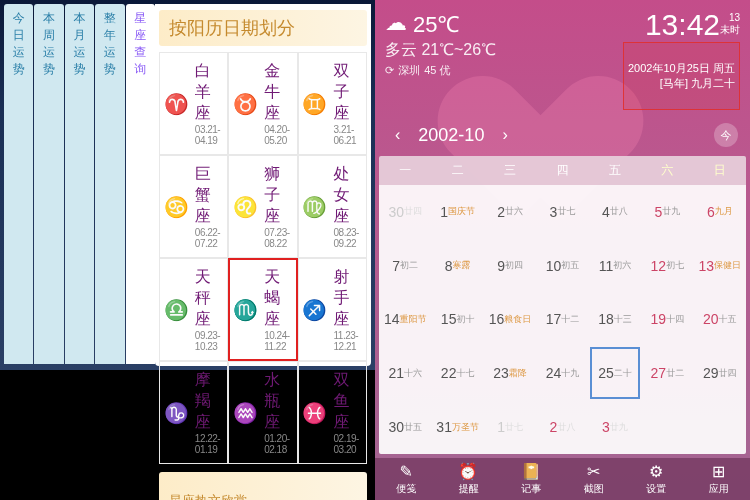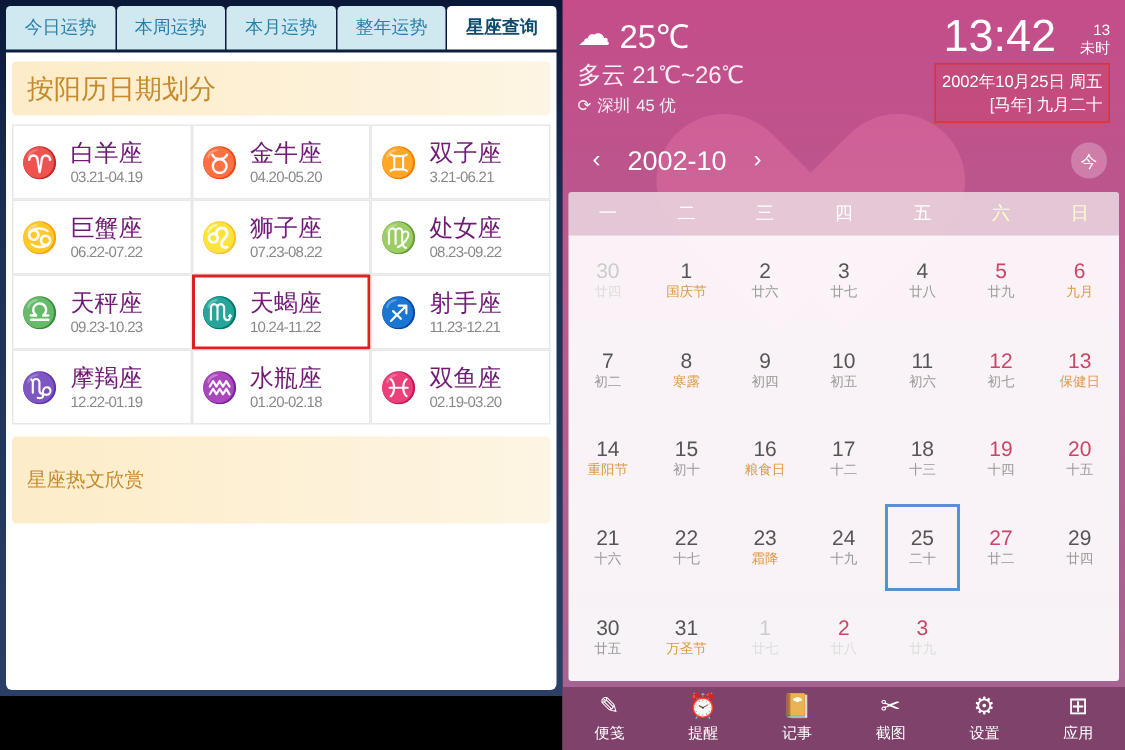--- a/index.html
+++ b/index.html
@@ -1,20 +1,20 @@
 <!DOCTYPE html>
 <html><head>
 <meta charset="utf-8">
 <style>
 *{margin:0;padding:0;box-sizing:border-box;font-family:"Microsoft YaHei",Arial,sans-serif}
 body{width:750px;height:500px;display:flex;background:#000}
-.left-panel{width:375px;height:464px;background:linear-gradient(180deg,#0a1838 0%,#1a2f55 30%,#2a3f65 100%);display:flex;flex-direction:column;padding:4px}
+.left-panel{width:375px;height:370px;background:linear-gradient(180deg,#0a1838 0%,#1a2f55 30%,#2a3f65 100%);display:flex;flex-direction:row;padding:4px}
 .tabs{display:flex;gap:1px;margin-bottom:2px}
 .tab{flex:1;padding:6px 4px;background:#d0e8f0;color:#2a7fa8;font-size:12px;text-align:center;border-radius:3px 3px 0 0;cursor:pointer}
-.tab.active{background:#fff;color:#0c4a6e;font-weight:bold}
+.tab.active{background:#fff;color:#8b5cf6;font-weight:normal}
 .panel-body{background:#fff;flex:1;padding:6px 4px;border-radius:0 0 4px 4px}
 .section-hdr{background:linear-gradient(90deg,#fdecc8 0%,#fdf5e3 100%);color:#c58a2e;font-size:18px;padding:6px 10px;border-radius:3px;margin-bottom:6px}
 .zodiac-grid{display:grid;grid-template-columns:repeat(3,1fr);gap:0}
 .z-cell{display:flex;align-items:center;gap:6px;padding:8px 4px;border:1px solid #e8e8e8;position:relative}
 .z-cell.selected{outline:2px solid #e02020;outline-offset:-2px}
 .z-icon{width:28px;height:28px;color:#3fb4d4;font-size:20px;display:flex;align-items:center;justify-content:center}
 .z-text{display:flex;flex-direction:column}
 .z-name{font-size:16px;color:#701a75}
 .z-date{font-size:10px;color:#888;letter-spacing:-0.5px}
 .section-hdr2{background:linear-gradient(90deg,#fdecc8 0%,#fdf5e3 100%);color:#c58a2e;font-size:13px;padding:20px 10px;border-radius:3px;margin-top:8px}
@@ -23,33 +23,33 @@
 .heart:before,.heart:after{content:"";position:absolute;width:90px;height:140px;background:#ff8db8;border-radius:90px 90px 0 0;left:45px;transform:rotate(-45deg);transform-origin:0 100%}
 .heart:after{left:0;transform:rotate(45deg);transform-origin:100% 100%}
 .header{padding:8px 10px;display:flex;justify-content:space-between;position:relative;z-index:2}
 .weather{display:flex;flex-direction:column;gap:2px}
 .wrow1{display:flex;align-items:center;gap:6px}
 .wicon{font-size:22px}
 .temp{font-size:22px}
 .wrow2{font-size:16px;opacity:0.9}
 .wrow3{display:flex;align-items:center;gap:4px;font-size:11px;opacity:0.9}
 .clock{text-align:right;display:flex;flex-direction:column;align-items:flex-end}
-.time{font-size:30px;font-weight:300;display:flex;align-items:center;gap:16px}
+.time{font-size:30px;font-weight:300;display:flex;align-items:flex-start;gap:0}
 .time-suffix{font-size:10px;display:flex;flex-direction:column;line-height:1.2;padding-top:4px}
-.datebox{font-size:11px;border:1px solid rgba(224,48,48,0.9);padding:4px 4px;background:rgba(224,48,48,0.15)}
+.datebox{font-size:11px;border:1px solid rgba(224,48,48,0.9);padding:18px 4px;background:rgba(224,48,48,0.15)}
 .month-nav{display:flex;align-items:center;gap:10px;padding:4px 12px;position:relative;z-index:2}
 .nav-arrow{font-size:16px;cursor:pointer;padding:4px 8px}
 .month-label{font-size:18px;font-weight:500}
 .today-btn{margin-left:auto;width:24px;height:24px;border-radius:50%;background:rgba(255,255,255,0.25);display:flex;align-items:center;justify-content:center;font-size:11px;cursor:pointer}
 .cal{background:rgba(255,255,255,0.92);color:#666;margin:4px;border-radius:2px;position:relative;z-index:2;flex:1;display:flex;flex-direction:column}
 .dow{display:grid;grid-template-columns:repeat(7,1fr);background:rgba(180,100,140,0.3);color:#fff}
 .dow>div{text-align:center;font-size:12px;padding:6px 0}
 .dow>div.weekend{color:#ffc}
 .grid{display:grid;grid-template-columns:repeat(7,1fr);flex:1}
-.day{text-align:center;padding:3px 0;font-size:13px;display:flex;flex-direction:column;align-items:center;justify-content:center;position:relative}
+.day{text-align:center;padding:3px 0;font-size:13px;display:flex;flex-direction:row;align-items:center;justify-content:center;position:relative}
 .day .n{color:#555;font-size:14px}
 .day .s{font-size:9px;color:#999}
 .day.dim .n{color:#ccc}
 .day.dim .s{color:#ddd}
 .day.hol .s{color:#d94;font-size:9px}
 .day.wknd .n{color:#c46}
 .day.sel{outline:2px solid #5a8fd4;outline-offset:-3px}
 .bottom-bar{display:flex;background:rgba(120,60,100,0.85);padding:4px 0;position:relative;z-index:2}
 .bb-item{flex:1;display:flex;flex-direction:column;align-items:center;gap:2px;color:#fff;font-size:10px;cursor:pointer}
 .bb-icon{font-size:16px;height:18px;display:flex;align-items:center}

